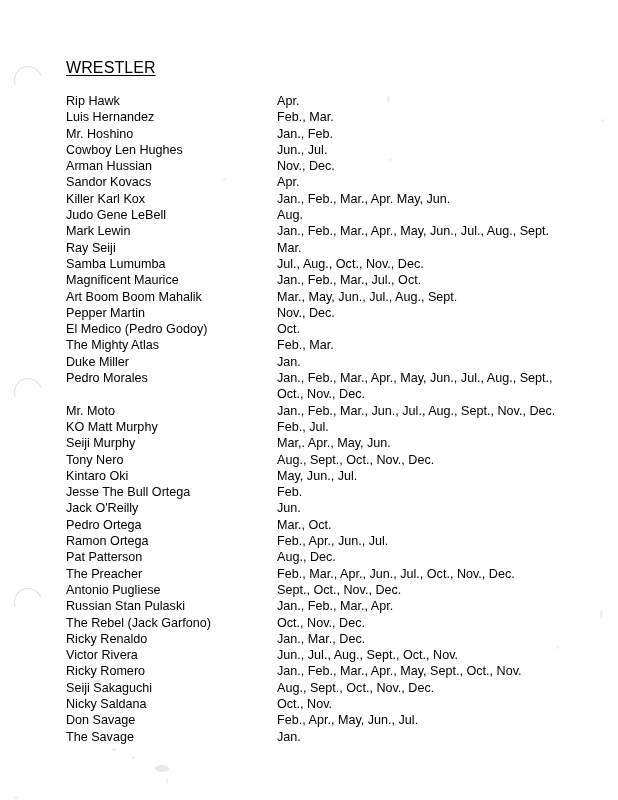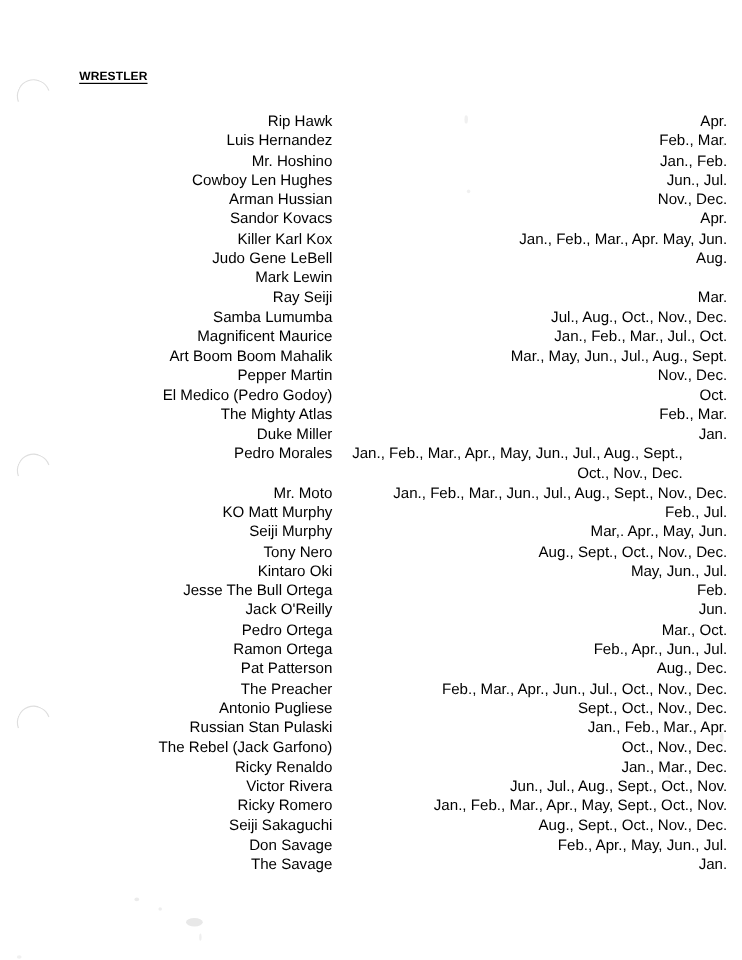--- a/index.html
+++ b/index.html
@@ -60,22 +60,22 @@
     width: 618px;
     height: 800px;
   }
 
   .table-header {
     position: absolute;
     left: 66px;
     top: 59px;
     width: 500px;
     display: flex;
-    font-size: 10px;
-    font-weight: bold;
+    font-size: 16px;
+    font-weight: normal;
     letter-spacing: .1px;
   }
   .table-header .col-name { width: 211px; }
   .th {
     text-decoration: underline;
     text-underline-offset: 2px;
     white-space: nowrap;
   }
 
   .roster {
@@ -84,21 +84,20 @@
     top: 93px;
     width: 540px;
   }
 
   .row {
     display: flex;
     align-items: flex-start;
     font-size: 12.6px;
     line-height: 16.3px;
     white-space: nowrap;
-    text-align: right;
   }
   .row .name {
     width: 211px;
     flex: 0 0 211px;
     overflow: visible;
   }
   .row .months {
     flex: 1 1 auto;
     white-space: normal;
   }
@@ -148,20 +147,21 @@
       <div class="row">
         <div class="name">Killer Karl Kox</div>
         <div class="months">Jan., Feb., Mar., Apr. May, Jun.</div>
       </div>
       <div class="row">
         <div class="name">Judo Gene LeBell</div>
         <div class="months">Aug.</div>
       </div>
       <div class="row">
         <div class="name">Mark Lewin</div>
+        <div class="months">Jan., Feb., Mar., Apr., May, Jun., Jul., Aug., Sept.</div>
       </div>
       <div class="row">
         <div class="name">Ray Seiji</div>
         <div class="months">Mar.</div>
       </div>
       <div class="row">
         <div class="name">Samba Lumumba</div>
         <div class="months">Jul., Aug., Oct., Nov., Dec.</div>
       </div>
       <div class="row">
@@ -256,20 +256,24 @@
         <div class="name">Victor Rivera</div>
         <div class="months">Jun., Jul., Aug., Sept., Oct., Nov.</div>
       </div>
       <div class="row">
         <div class="name">Ricky Romero</div>
         <div class="months">Jan., Feb., Mar., Apr., May, Sept., Oct., Nov.</div>
       </div>
       <div class="row">
         <div class="name">Seiji Sakaguchi</div>
         <div class="months">Aug., Sept., Oct., Nov., Dec.</div>
+      </div>
+      <div class="row">
+        <div class="name">Nicky Saldana</div>
+        <div class="months">Oct., Nov.</div>
       </div>
       <div class="row">
         <div class="name">Don Savage</div>
         <div class="months">Feb., Apr., May, Jun., Jul.</div>
       </div>
       <div class="row">
         <div class="name">The Savage</div>
         <div class="months">Jan.</div>
       </div>
     </div>

